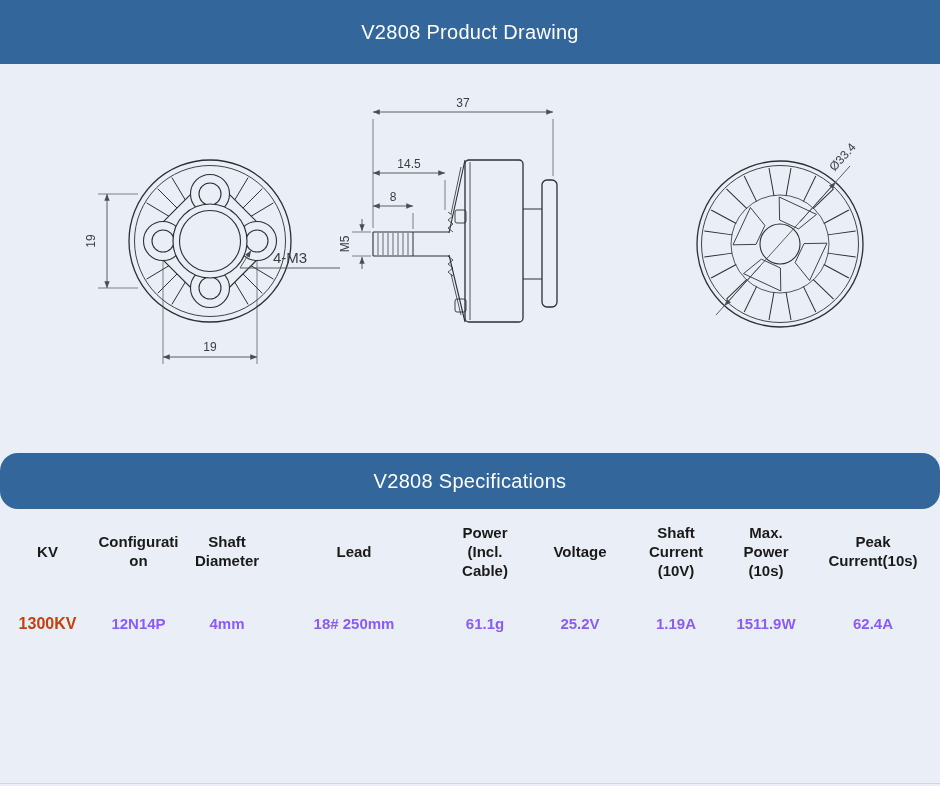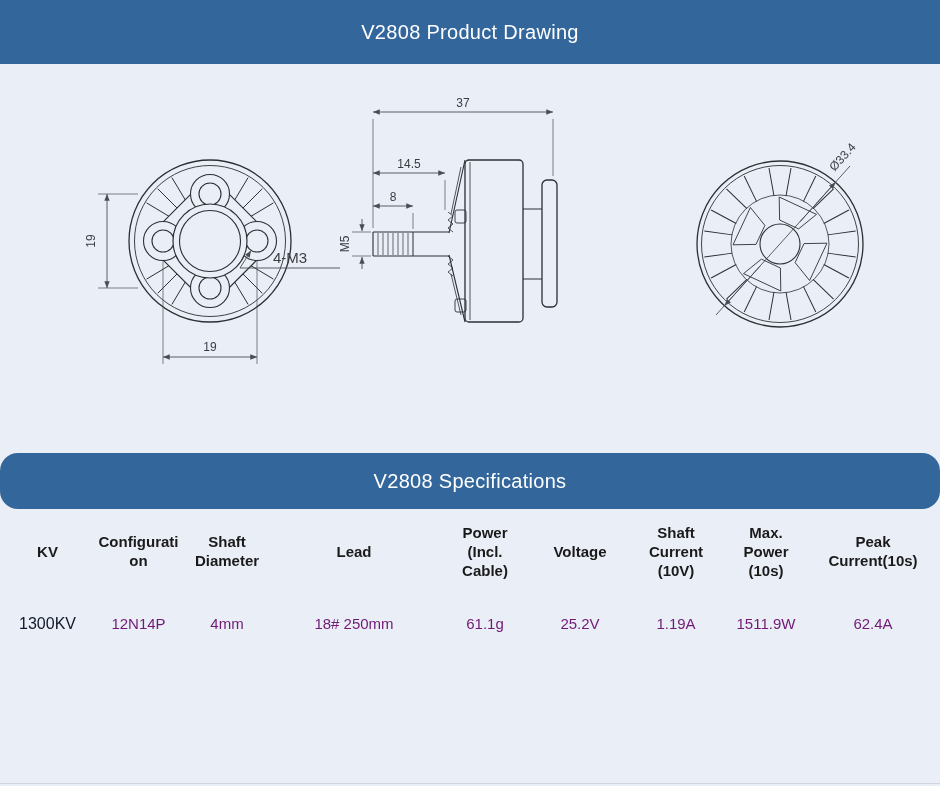--- a/index.html
+++ b/index.html
@@ -38,22 +38,22 @@
     border-collapse: collapse;
     table-layout: fixed;
   }
   table.specs th, table.specs td {
     text-align: center;
     vertical-align: middle;
     white-space: pre-line;
     font-size: 15px;
   }
   table.specs th { height: 84px; font-weight: bold; line-height: 19px; color: #1a1a1a; }
-  table.specs td { height: 60px; color: #701a75; line-height: 19px; }
-  table.specs td.kv { font-weight: normal; font-size: 16px; color: #0f172a; }
+  table.specs td { height: 60px; color: #8b5cf6; line-height: 19px; font-weight: bold; }
+  table.specs td.kv { font-weight: bold; font-size: 16px; color: #c2410c; }
   .bottom-line {
     position: absolute;
     left: 0; bottom: 2px;
     width: 940px; height: 1px;
     background: #d3d7dd;
   }
 </style>
 </head>
 <body>
 

